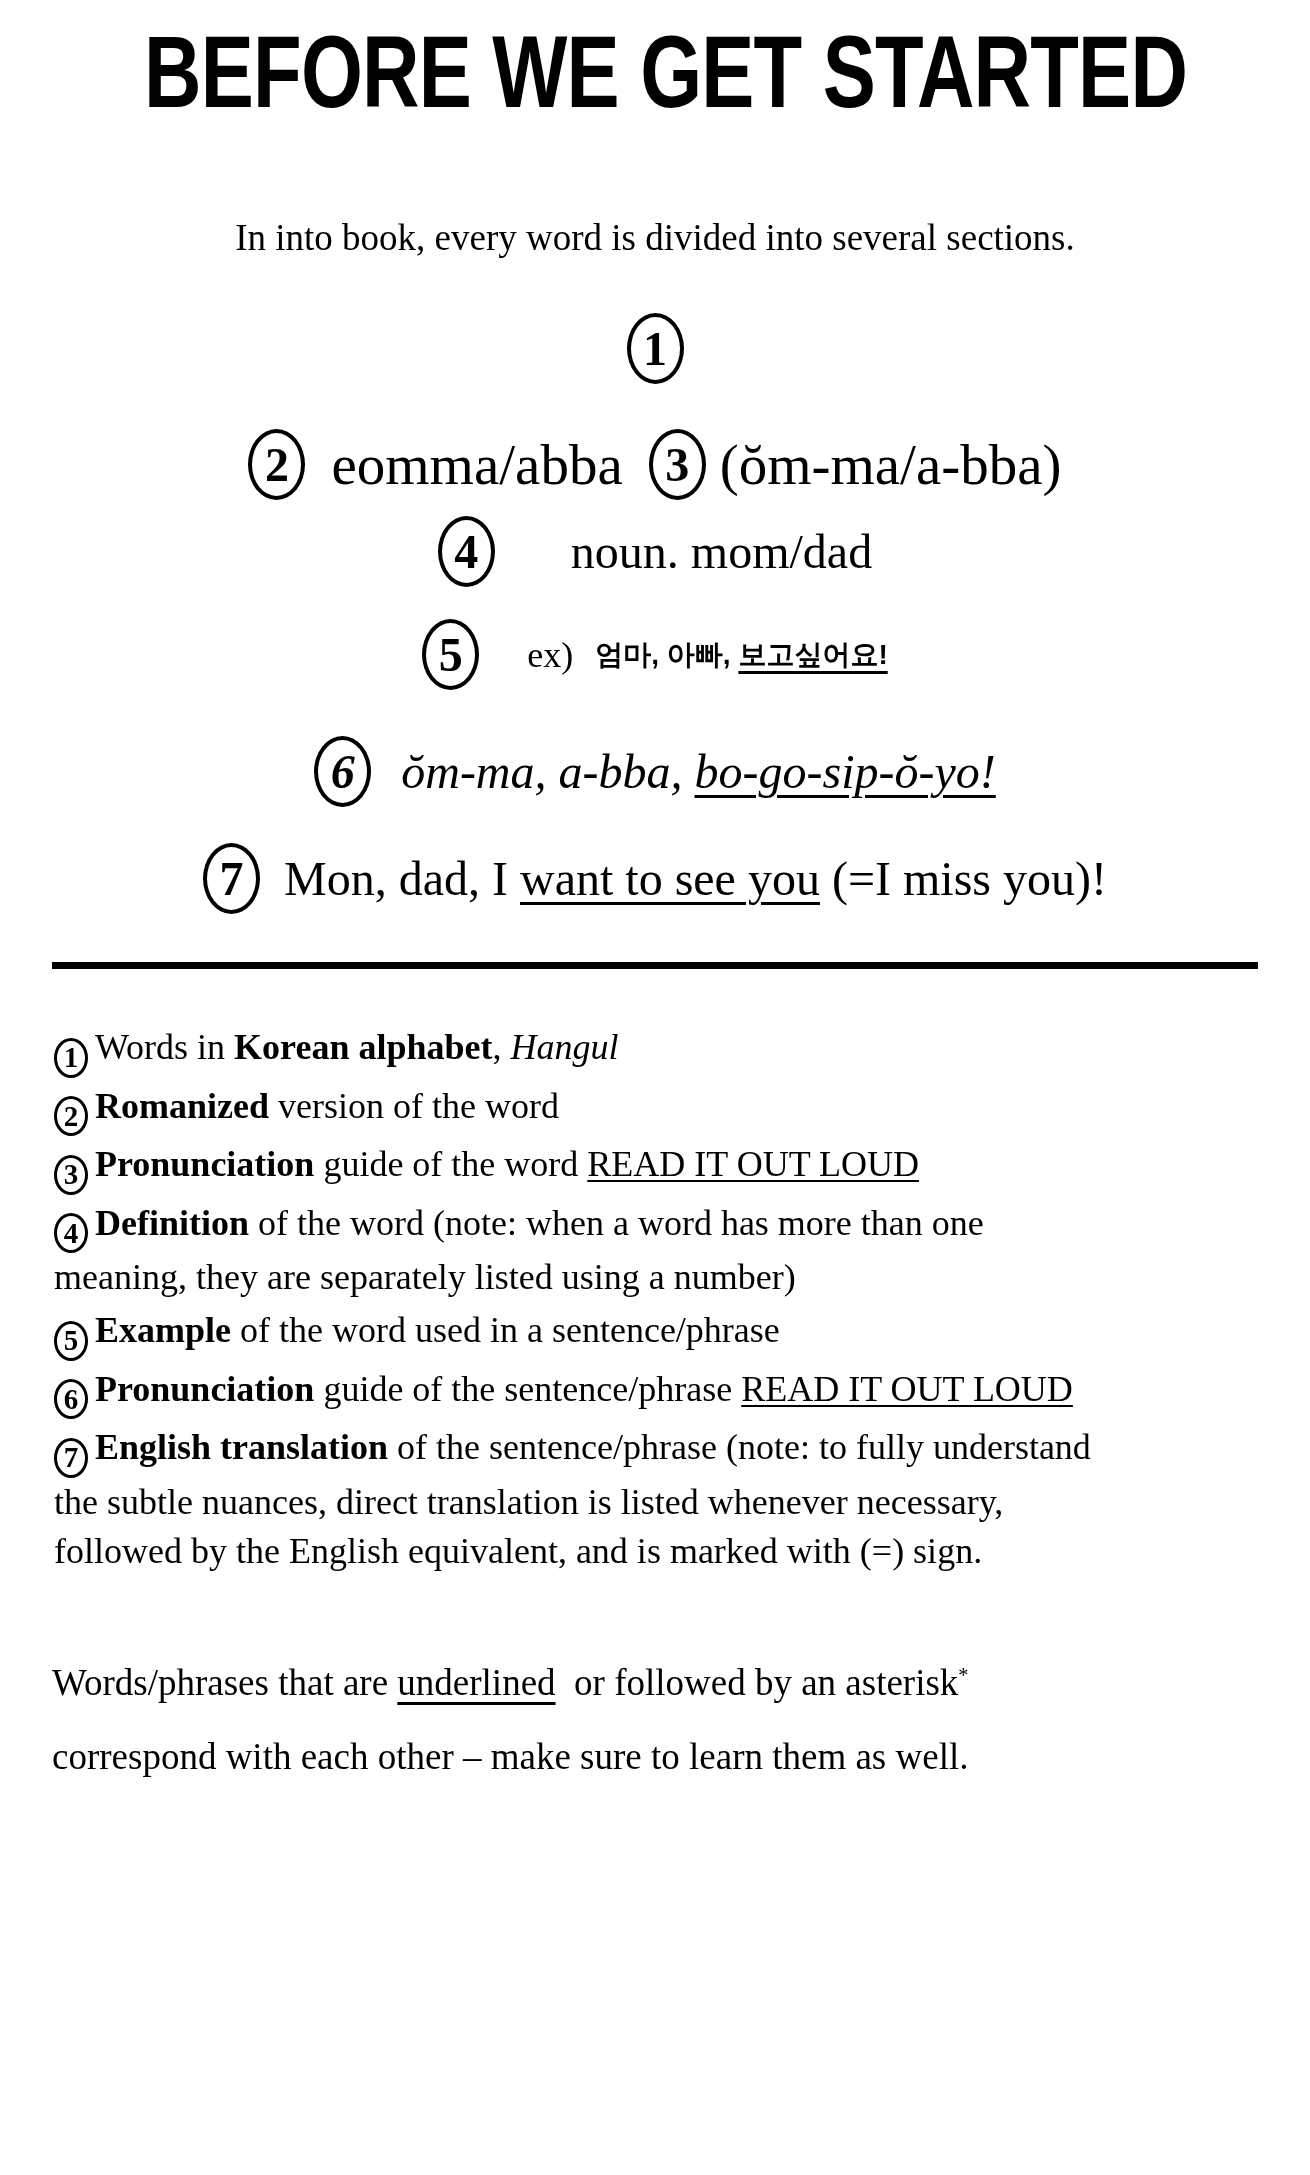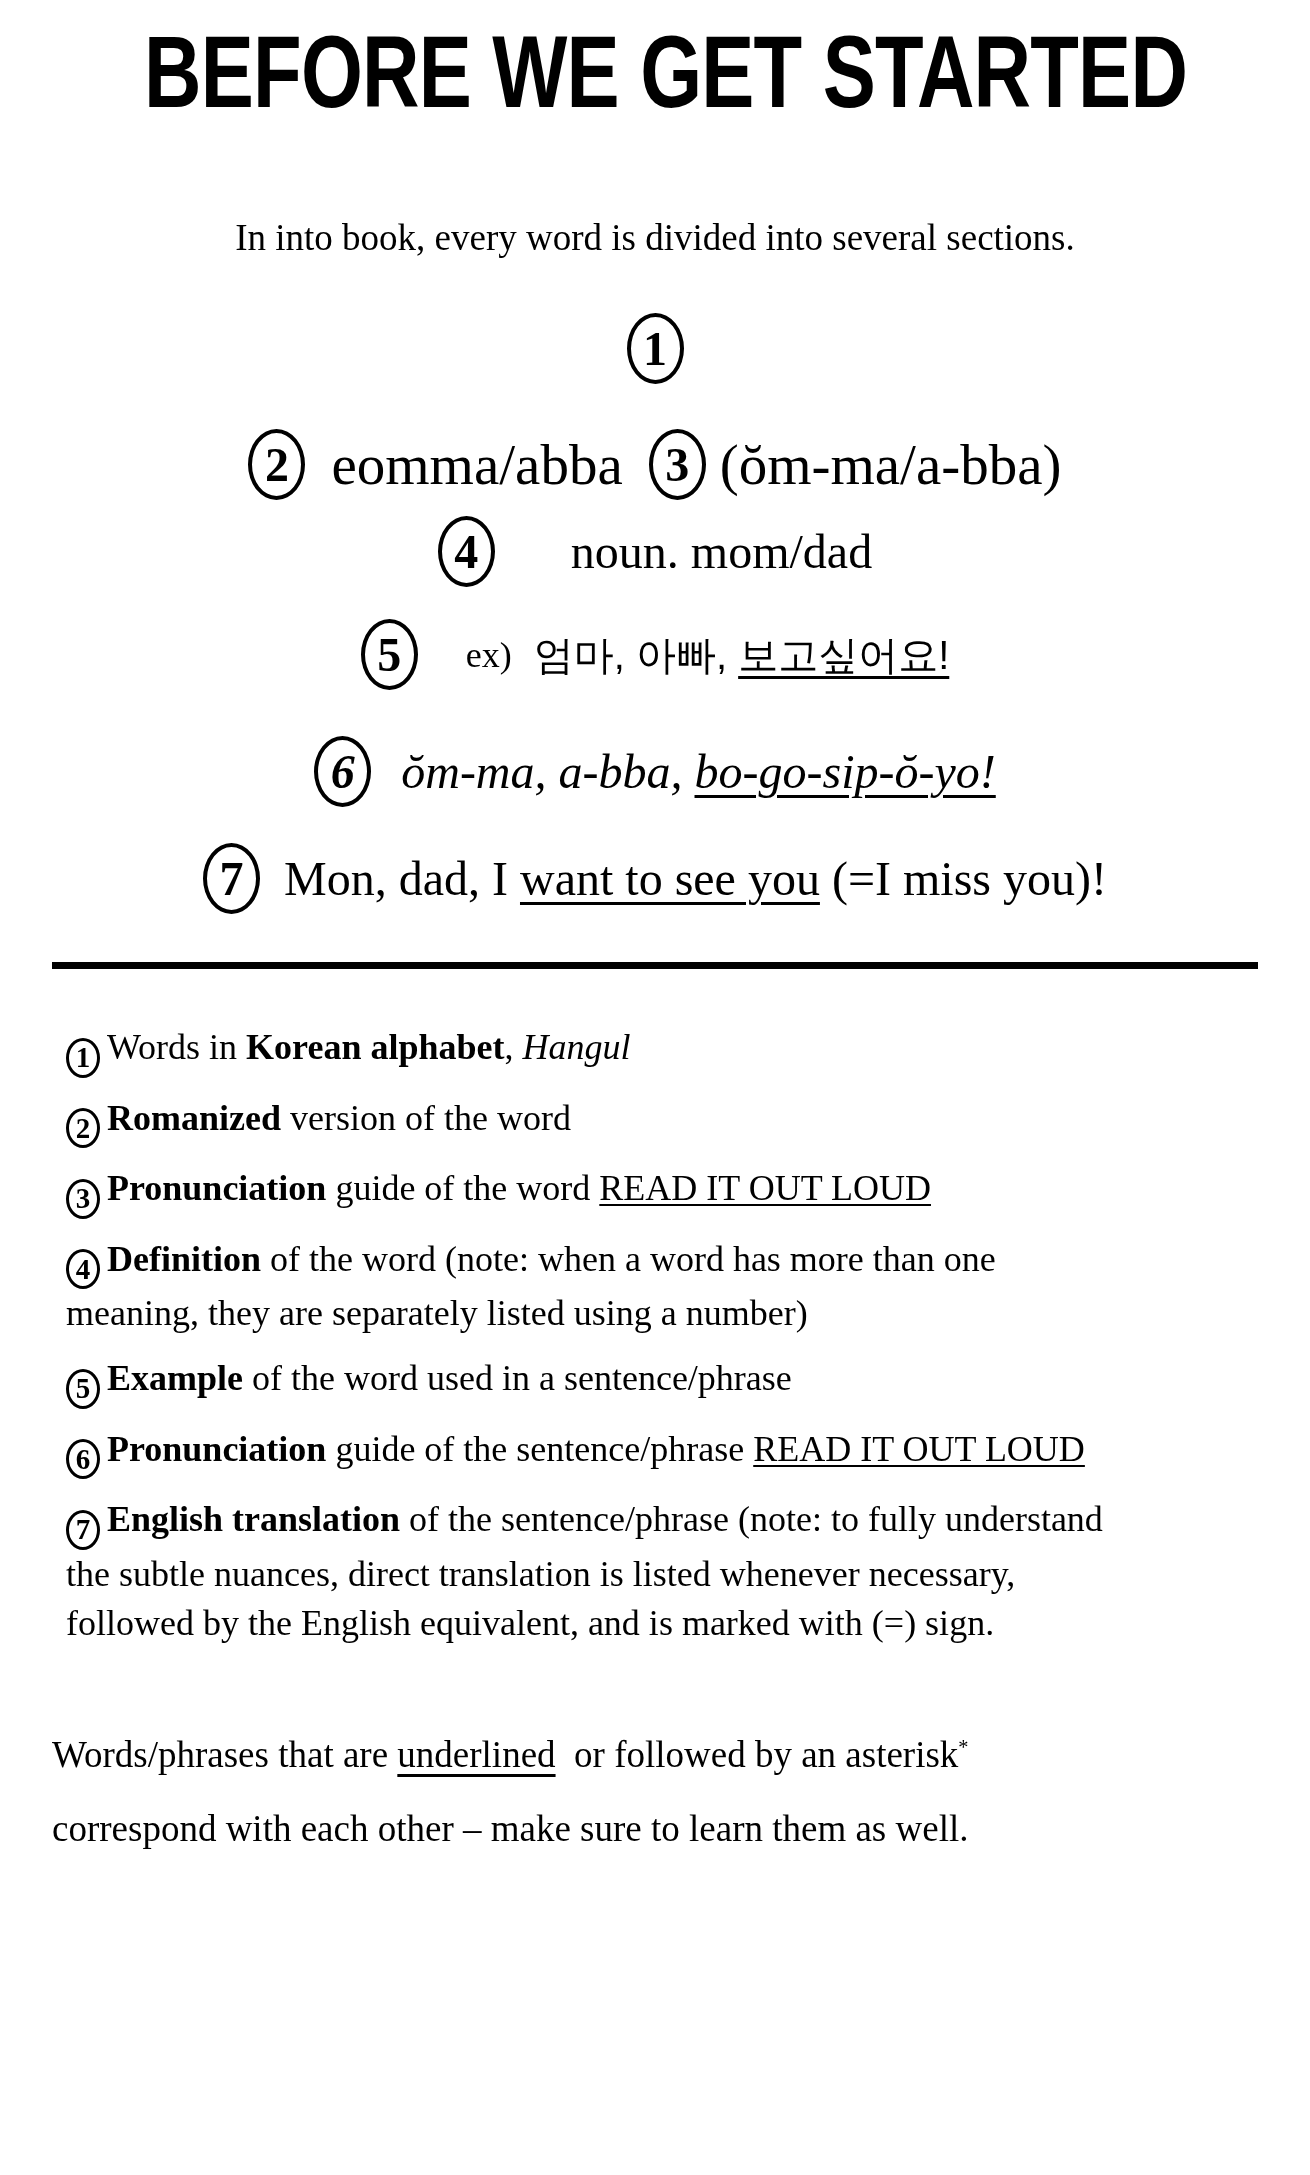--- a/index.html
+++ b/index.html
@@ -26,28 +26,28 @@
   .cnum-sm{width:34px;height:40px;border-width:3px;font-size:29px;vertical-align:-8px;margin-right:7px;}
   
   .entry .row{display:flex;justify-content:center;align-items:center;}
   .row1{margin-top:54px;gap:22px;}
   .korean-big{font-family:"Liberation Sans", sans-serif;font-weight:700;font-size:64px;line-height:1.15;}
   .row2{margin-top:45px;gap:26px;font-size:57px;}
   .row2 .pron{margin-left:-12px;}
   .row4{margin-top:16px;gap:76px;font-size:48px;}
   .row5{margin-top:32px;gap:22px;}
   .row5 .ex{font-size:36px;margin-left:26px;}
-  .korean-ex{font-family:"Liberation Sans", sans-serif;font-weight:400;font-size:40px;line-height:1.5;}
+  .korean-ex{font-family:"Liberation Sans", sans-serif;font-weight:700;font-size:28px;line-height:1.5;}
   .row6{margin-top:46px;gap:30px;font-size:48px;font-style:italic;}
   .row7{margin-top:36px;gap:24px;font-size:48px;}
   
   .rule{margin:48px 52px 0;height:7px;background:#000;border:none;}
   
   .legend{margin:54px 0 0;padding:0 26px 0 50px;font-size:36px;line-height:49px;}
-  .legend p{margin:16px;}
+  .legend p{margin:4px;}
   .legend .u{text-decoration-thickness:2px;text-underline-offset:4px;}
   
   .footnote{margin:70px 0 0;padding:0 40px 0 52px;font-size:37px;line-height:74px;}
   
   .b{font-weight:700;}
   .i{font-style:italic;}
   .u{text-decoration:underline;text-decoration-thickness:3px;text-underline-offset:7px;}
   .sup{vertical-align:super;font-size:55%;line-height:0;}
 </style>
 </head>

